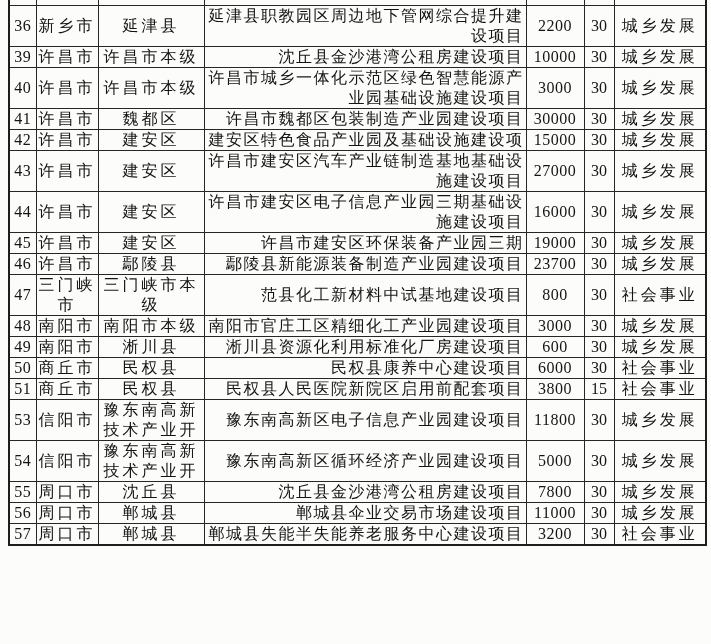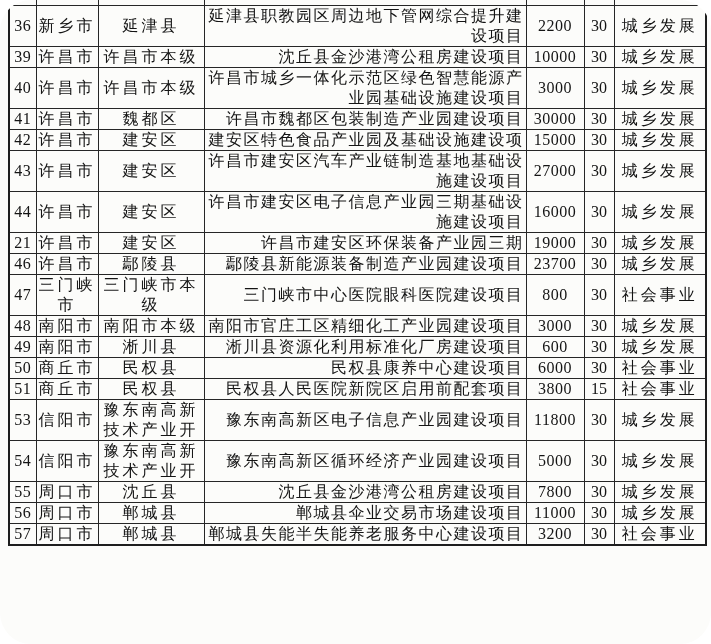--- a/index.html
+++ b/index.html
@@ -8,21 +8,20 @@
     background: #ffffff;
   }
   .page {
     position: relative;
     width: 711px;
     height: 644px;
     overflow: hidden;
     background: #fcfcfa;
     font-family: "Liberation Serif", "DejaVu Serif", serif;
     color: #141414;
-    border-radius: 31px;
   }
   table.doc-table {
     position: absolute;
     left: 8px;
     top: 0;
     width: 697px;
     table-layout: fixed;
     border-collapse: collapse;
     border: 2px solid #1e1e1e;
     border-top: none;
@@ -132,42 +131,42 @@
         <tr>
       <td class="c-no">44</td>
       <td class="c-city">许昌市</td>
       <td class="c-county">建安区</td>
       <td class="c-project">许昌市建安区电子信息产业园三期基础设施建设项目</td>
       <td class="c-amount">16000</td>
       <td class="c-years">30</td>
       <td class="c-category">城乡发展</td>
     </tr>
         <tr>
-      <td class="c-no">21</td>
+      <td class="c-no">45</td>
       <td class="c-city">许昌市</td>
       <td class="c-county">建安区</td>
       <td class="c-project">许昌市建安区环保装备产业园三期</td>
       <td class="c-amount">19000</td>
       <td class="c-years">30</td>
       <td class="c-category">城乡发展</td>
     </tr>
         <tr>
       <td class="c-no">46</td>
       <td class="c-city">许昌市</td>
       <td class="c-county">鄢陵县</td>
       <td class="c-project">鄢陵县新能源装备制造产业园建设项目</td>
       <td class="c-amount">23700</td>
       <td class="c-years">30</td>
       <td class="c-category">城乡发展</td>
     </tr>
         <tr>
       <td class="c-no">47</td>
       <td class="c-city">三门峡市</td>
       <td class="c-county">三门峡市本级</td>
-      <td class="c-project">三门峡市中心医院眼科医院建设项目</td>
+      <td class="c-project">范县化工新材料中试基地建设项目</td>
       <td class="c-amount">800</td>
       <td class="c-years">30</td>
       <td class="c-category">社会事业</td>
     </tr>
         <tr>
       <td class="c-no">48</td>
       <td class="c-city">南阳市</td>
       <td class="c-county">南阳市本级</td>
       <td class="c-project">南阳市官庄工区精细化工产业园建设项目</td>
       <td class="c-amount">3000</td>

